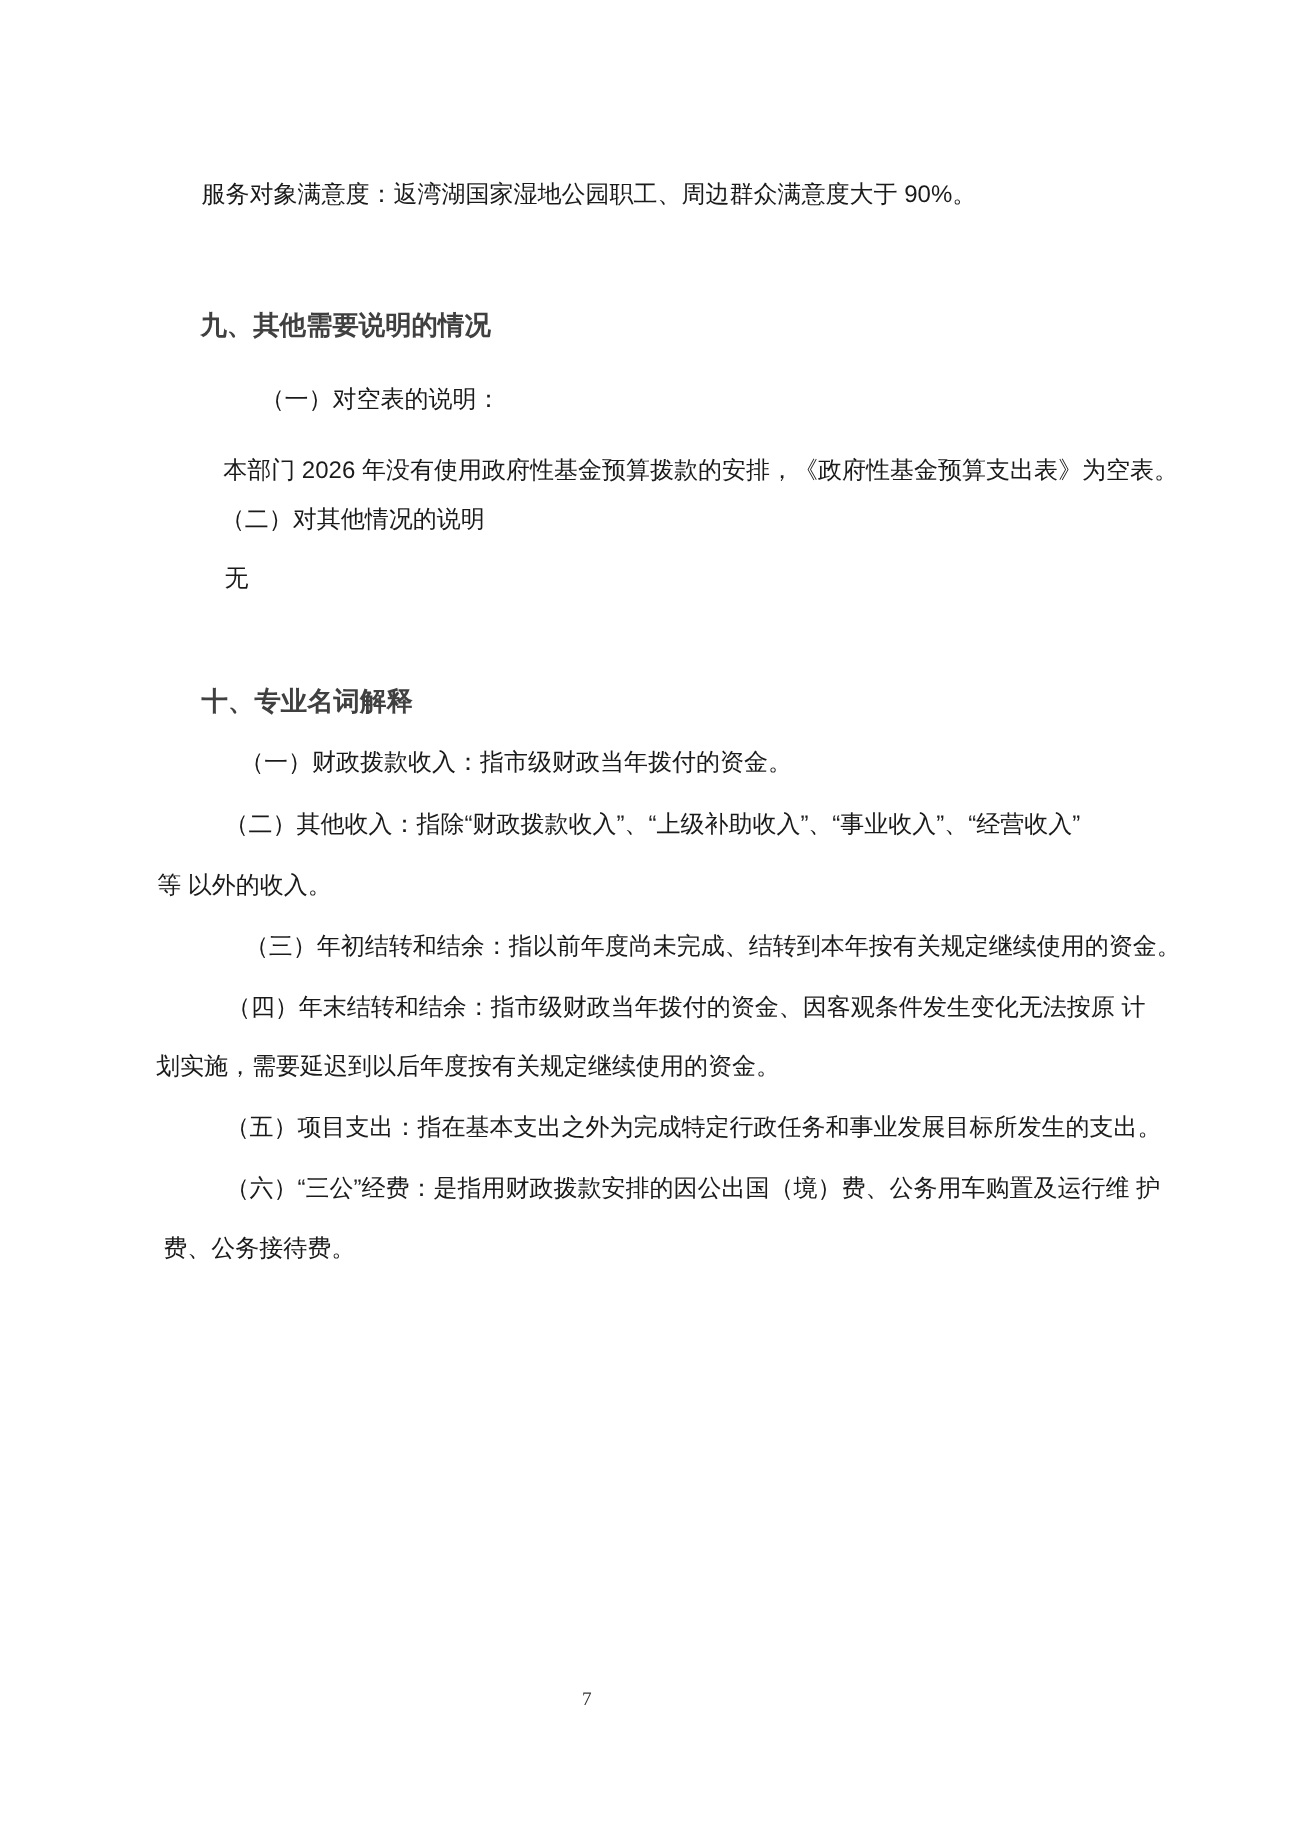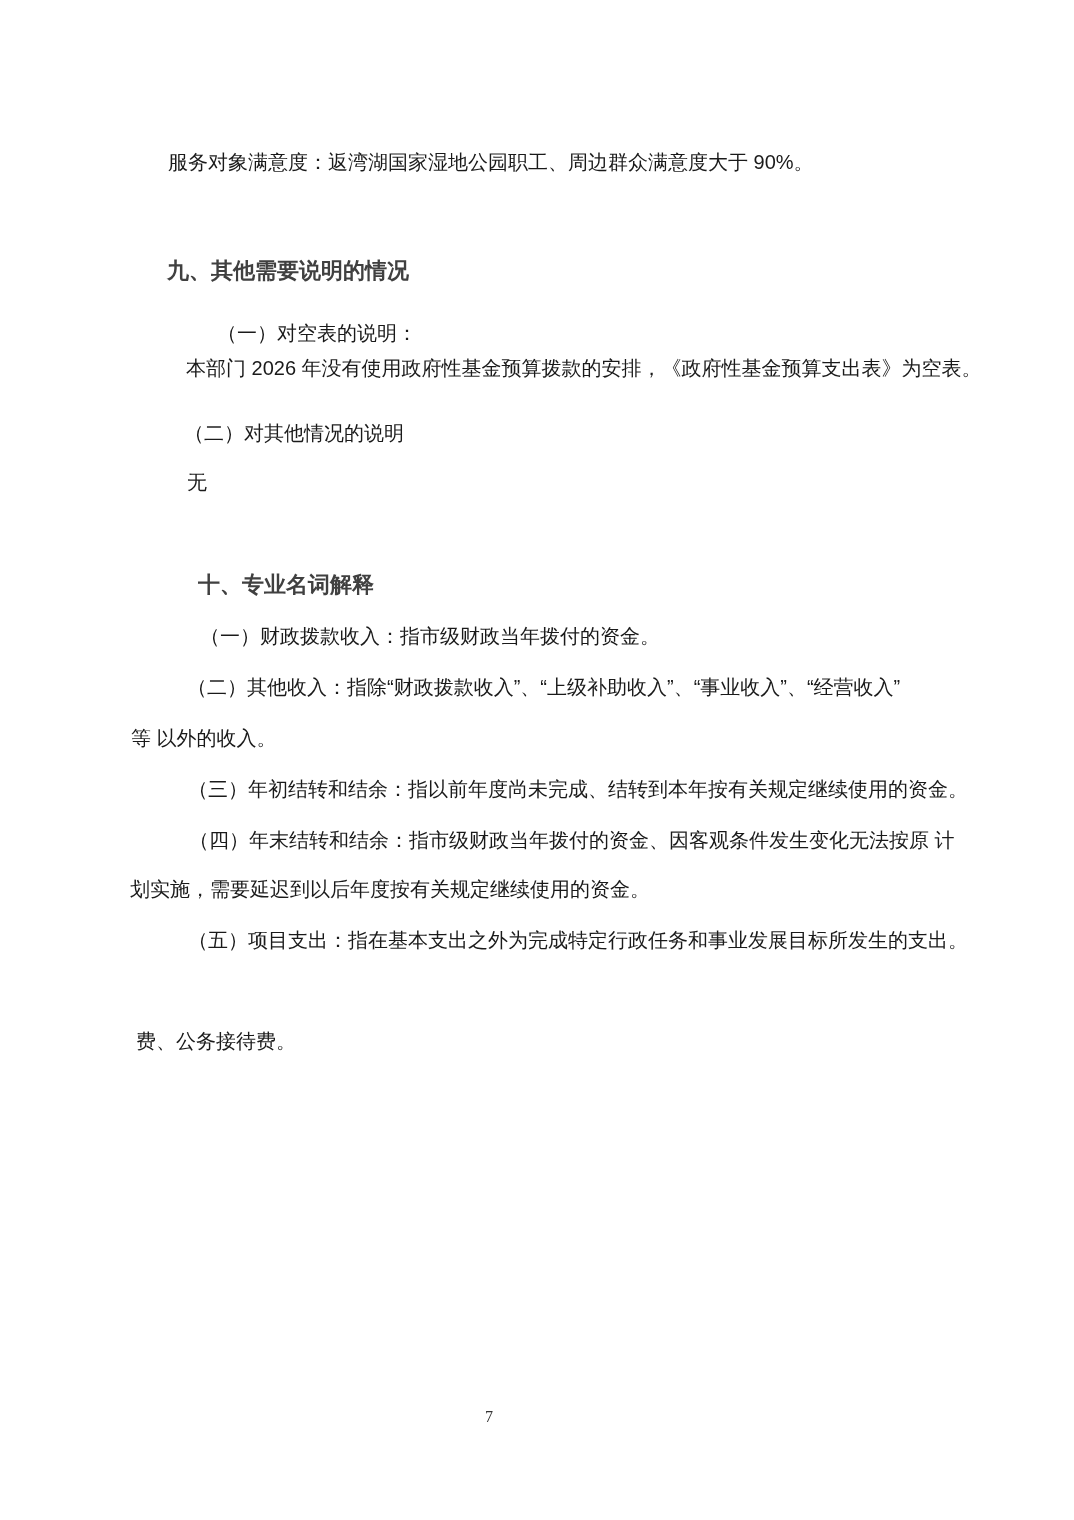--- a/index.html
+++ b/index.html
@@ -41,40 +41,41 @@
 <body>
 
 <div class="page">
 
   <div class="line" style="top:150px; left:168px;">服务对象满意度：返湾湖国家湿地公园职工、周边群众满意度大于 90%。</div>
 
   <div class="line heading" style="top:257px; left:167px;">九、其他需要说明的情况</div>
 
   <div class="line" style="top:321px; left:173px;margin-left:44px;">（一）对空表的说明：</div>
 
-  <div class="line" style="top:356px; left:186px;">本部门 2026 年没有使用政府性基金预算拨款的安排，《政府性基金预算支出表》为空表。</div>
+  <div class="line" style="top:380px; left:186px;">本部门 2026 年没有使用政府性基金预算拨款的安排，《政府性基金预算支出表》为空表。</div>
 
   <div class="line" style="top:421px; left:184px;">（二）对其他情况的说明</div>
 
   <div class="line" style="top:470px; left:187px;">无</div>
 
-  <div class="line heading" style="top:571px; left:198px;text-align:right;">十、专业名词解释</div>
+  <div class="line heading" style="top:571px; left:168px;text-align:right;">十、专业名词解释</div>
 
   <div class="line" style="top:624px; left:200px;text-align:center;">（一）财政拨款收入：指市级财政当年拨付的资金。</div>
 
   <div class="line" style="top:675px; left:187px;">（二）其他收入：指除“财政拨款收入”、“上级补助收入”、“事业收入”、“经营收入”</div>
 
   <div class="line" style="top:726px; left:131px;">等 以外的收入。</div>
 
-  <div class="line" style="top:777px; left:188px;">（三）年初结转和结余：指以前年度尚未完成、结转到本年按有关规定继续使用的资金。</div>
+  <div class="line" style="top:777px; left:204px;">（三）年初结转和结余：指以前年度尚未完成、结转到本年按有关规定继续使用的资金。</div>
 
   <div class="line" style="top:828px; left:189px;">（四）年末结转和结余：指市级财政当年拨付的资金、因客观条件发生变化无法按原 计</div>
 
   <div class="line" style="top:877px; left:130px;">划实施，需要延迟到以后年度按有关规定继续使用的资金。</div>
 
   <div class="line" style="top:928px; left:188px;">（五）项目支出：指在基本支出之外为完成特定行政任务和事业发展目标所发生的支出。</div>
 
+  <div class="line" style="top:979px; left:188px;">（六）“三公”经费：是指用财政拨款安排的因公出国（境）费、公务用车购置及运行维 护</div>
 
   <div class="line" style="top:1029px; left:136px;">费、公务接待费。</div>
 
   <div class="page-number" style="top:1408px;">7</div>
 
 </div>
 
 </body></html>

